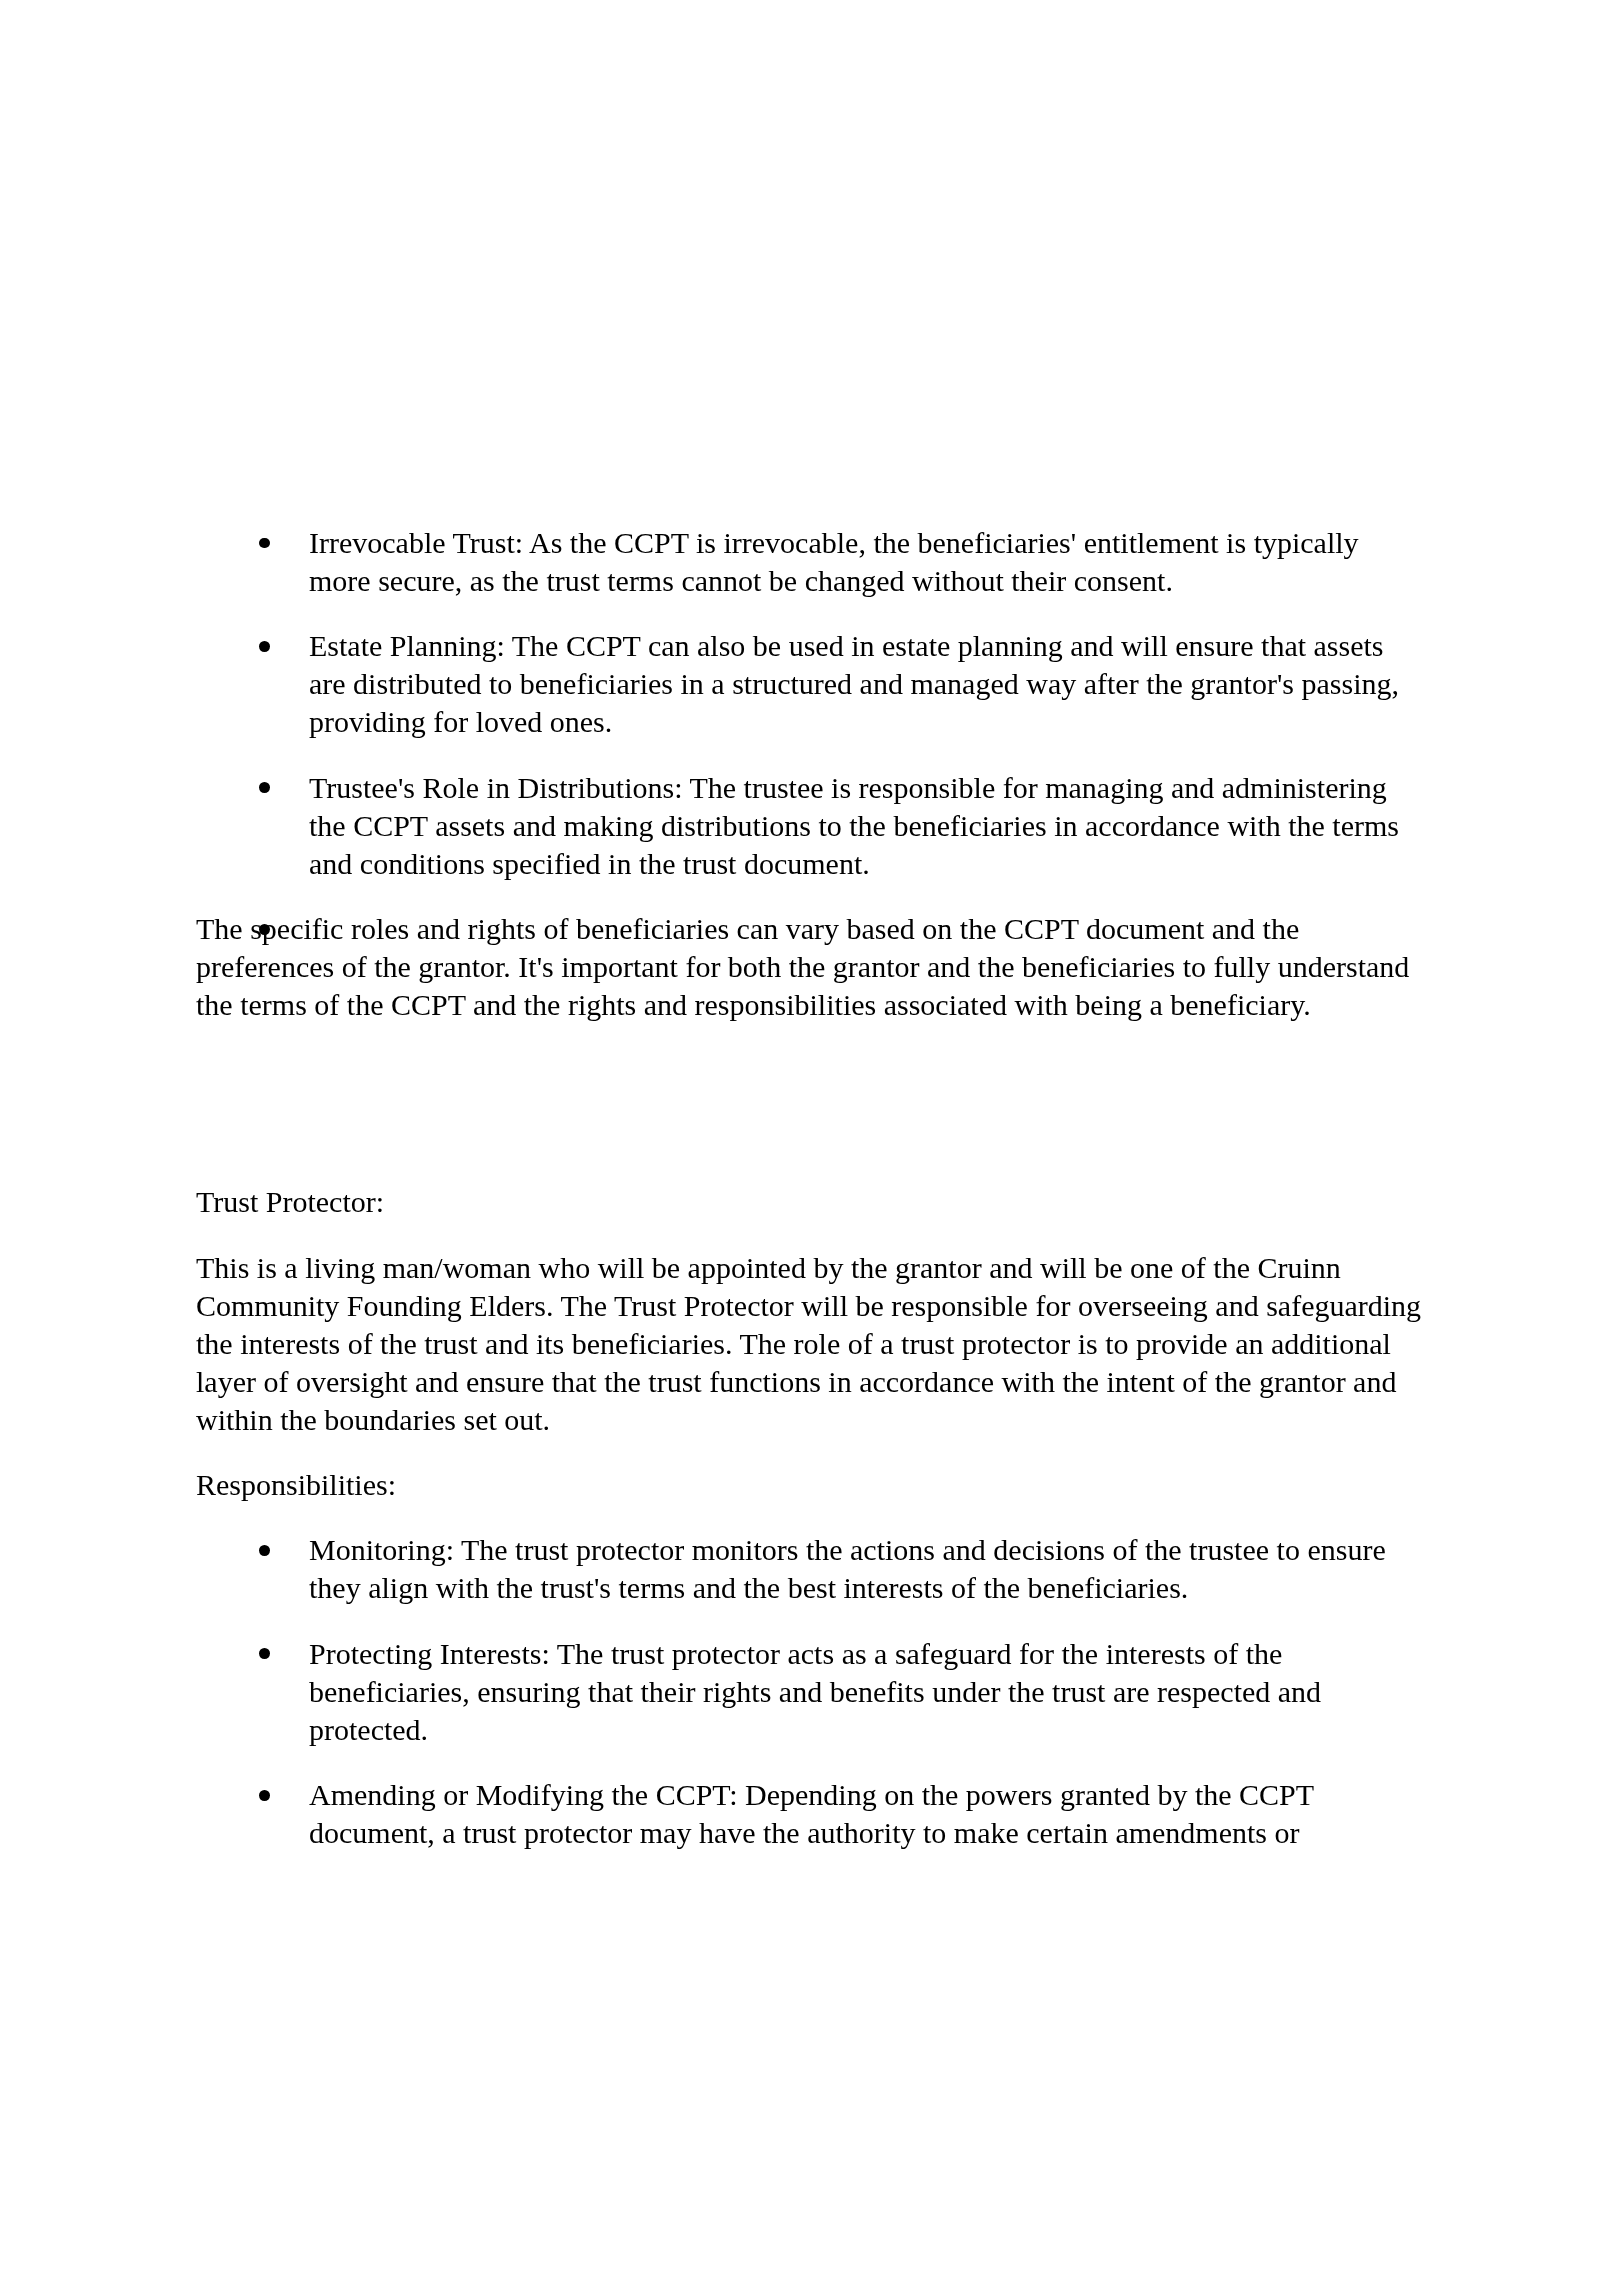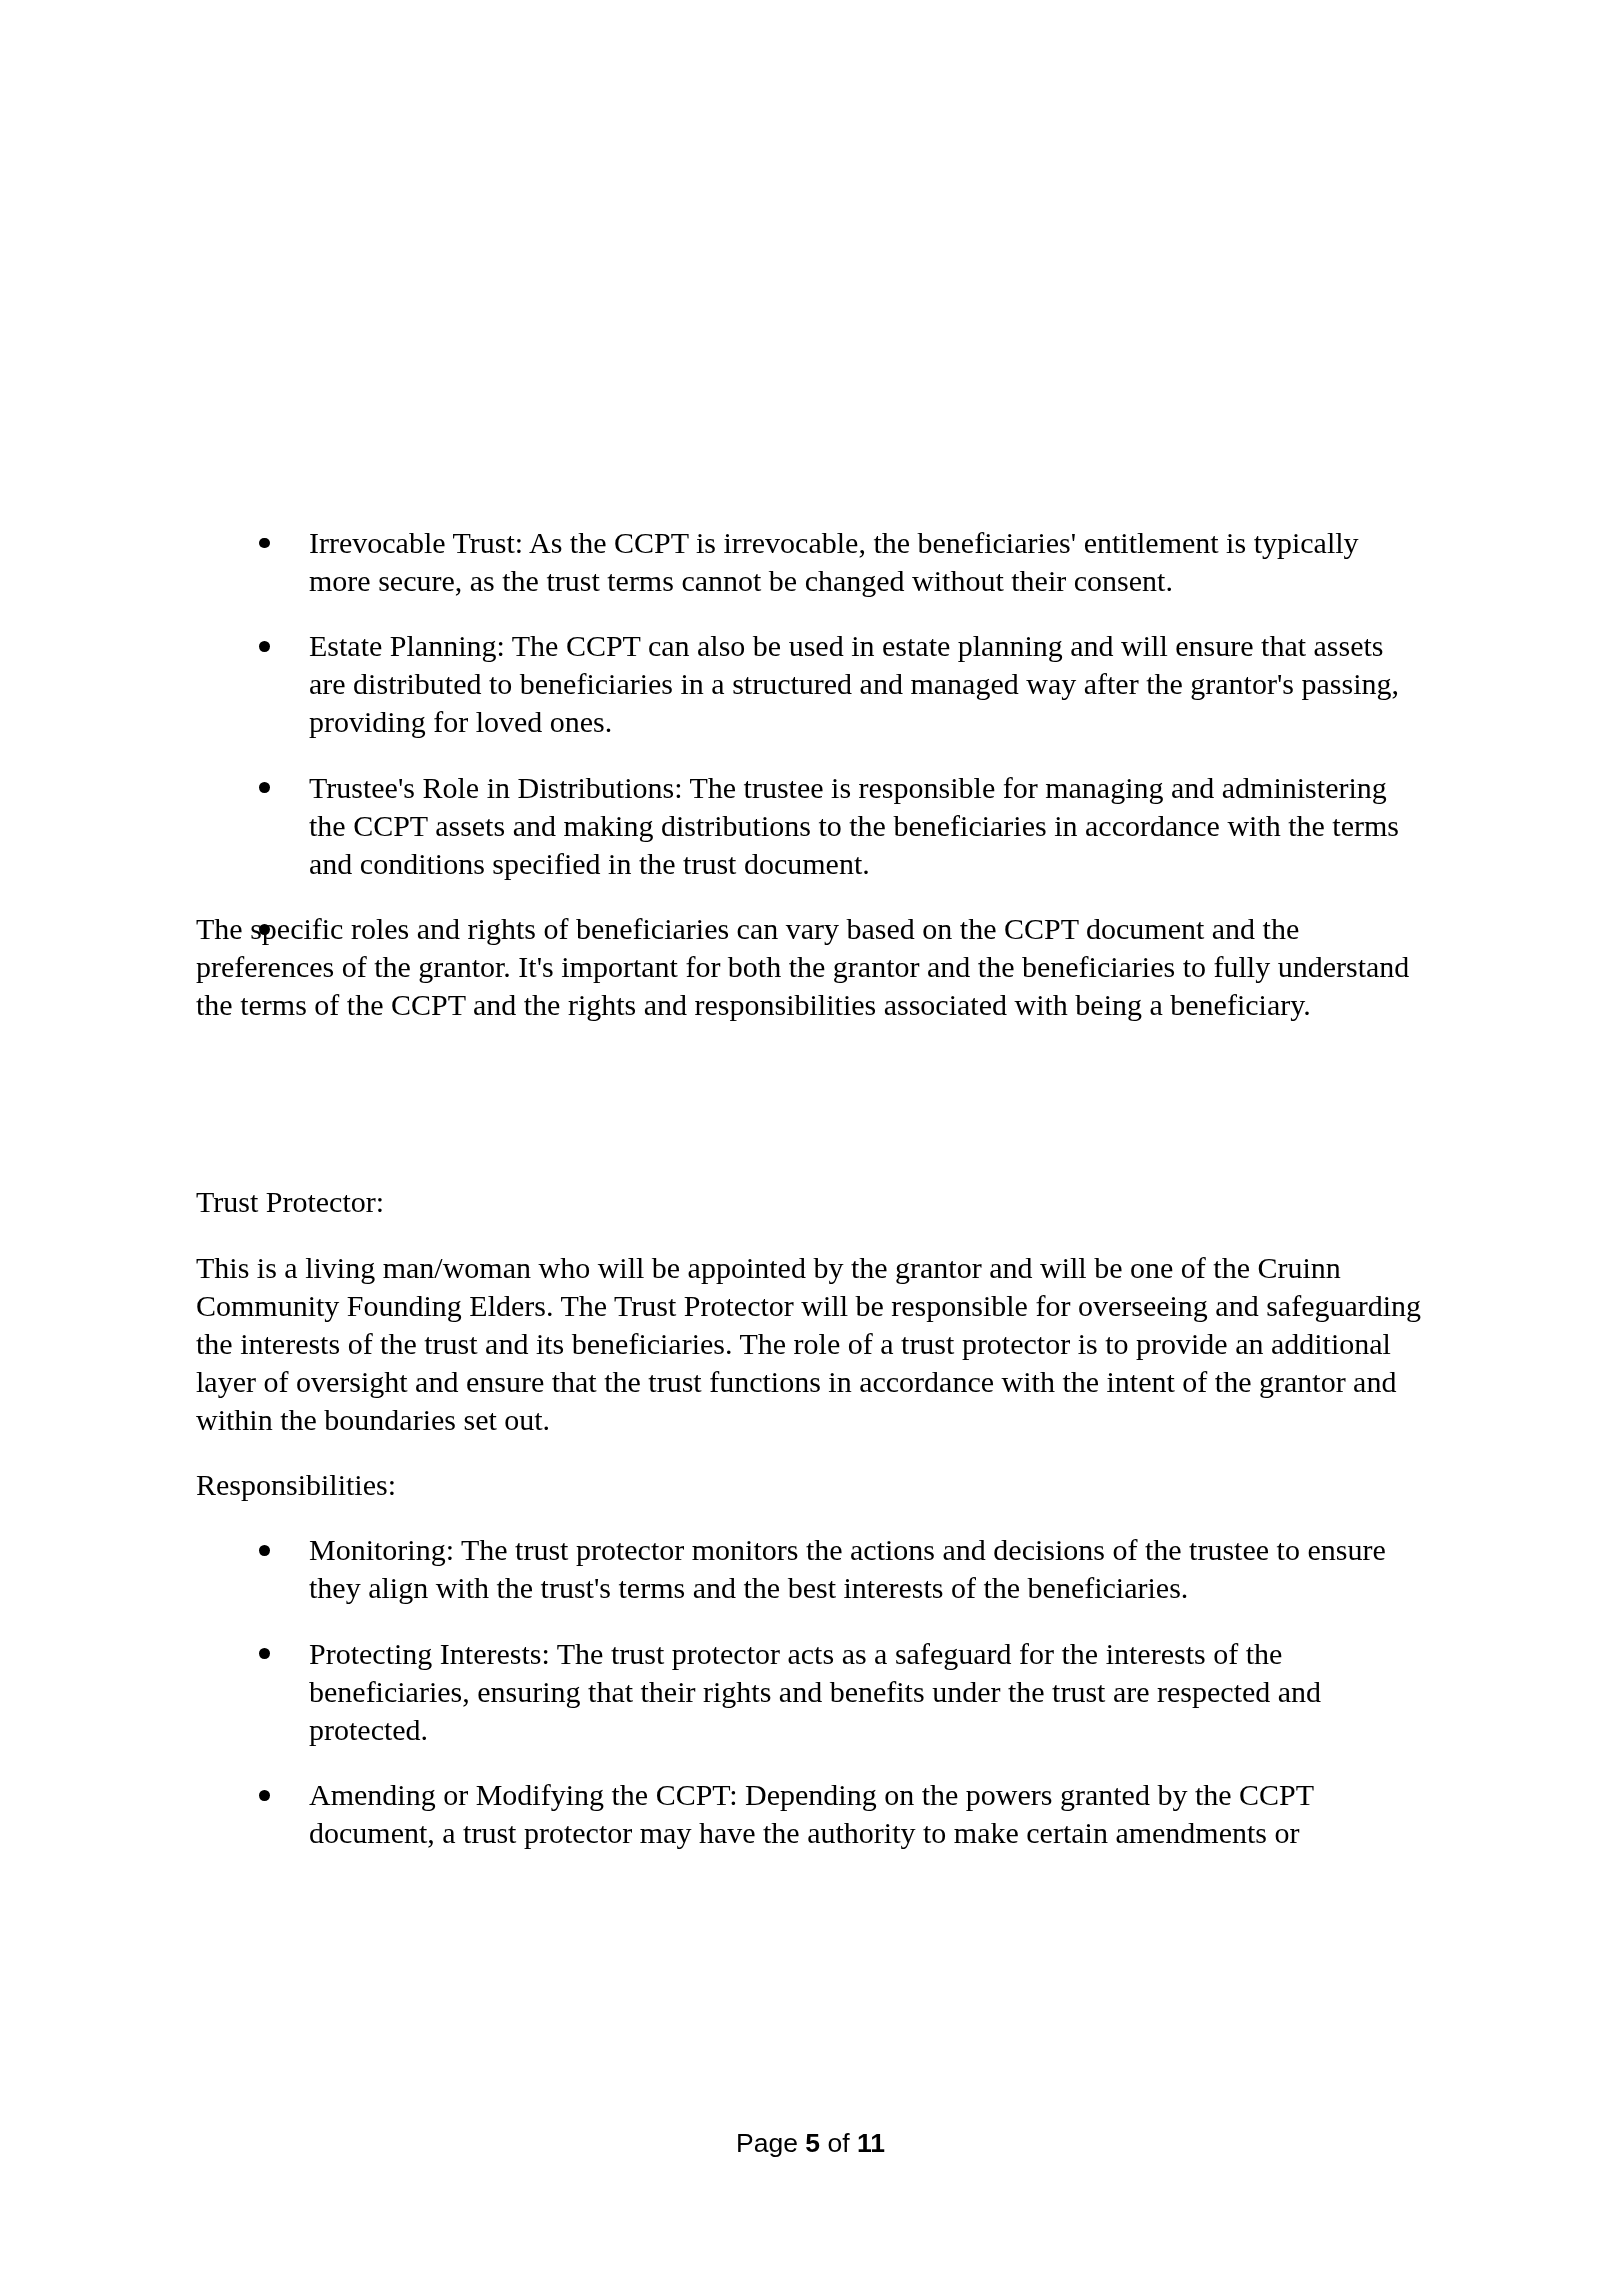--- a/index.html
+++ b/index.html
@@ -116,20 +116,14 @@
         <span class="li-text">Protecting Interests: The trust protector acts as a safeguard for the interests of the beneficiaries, ensuring that their rights and benefits under the trust are respected and protected.</span>
       </li>
       <li>
         <span class="dot"></span>
         <span class="li-text">Amending or Modifying the CCPT: Depending on the powers granted by the CCPT document, a trust protector may have the authority to make certain amendments or</span>
       </li>
     </ul>
 
   </div>
 
-  <div class="footer">
-    <span>Page</span>
-    <span class="num">5</span>
-    <span>of</span>
-    <span class="num">11</span>
-  </div>
 </div>
 
 
 </body></html>

